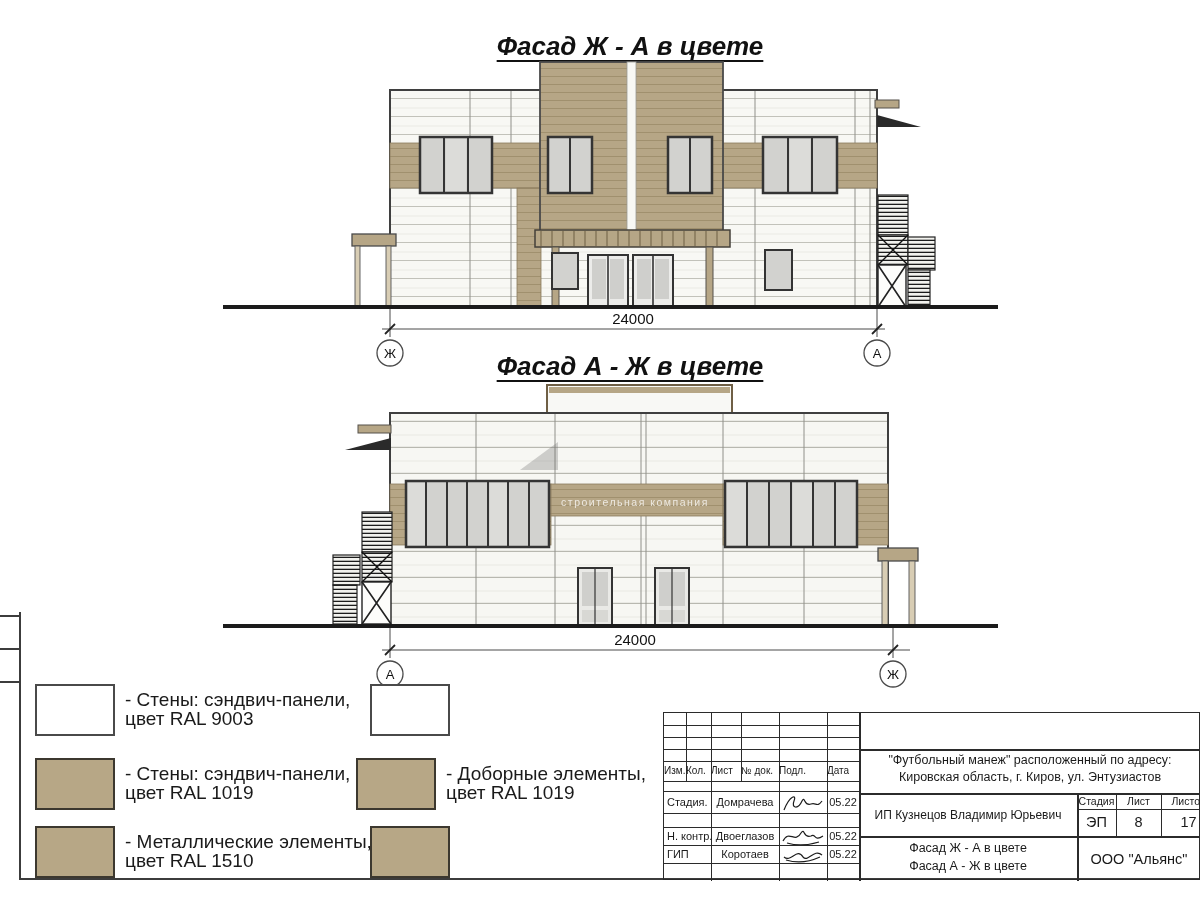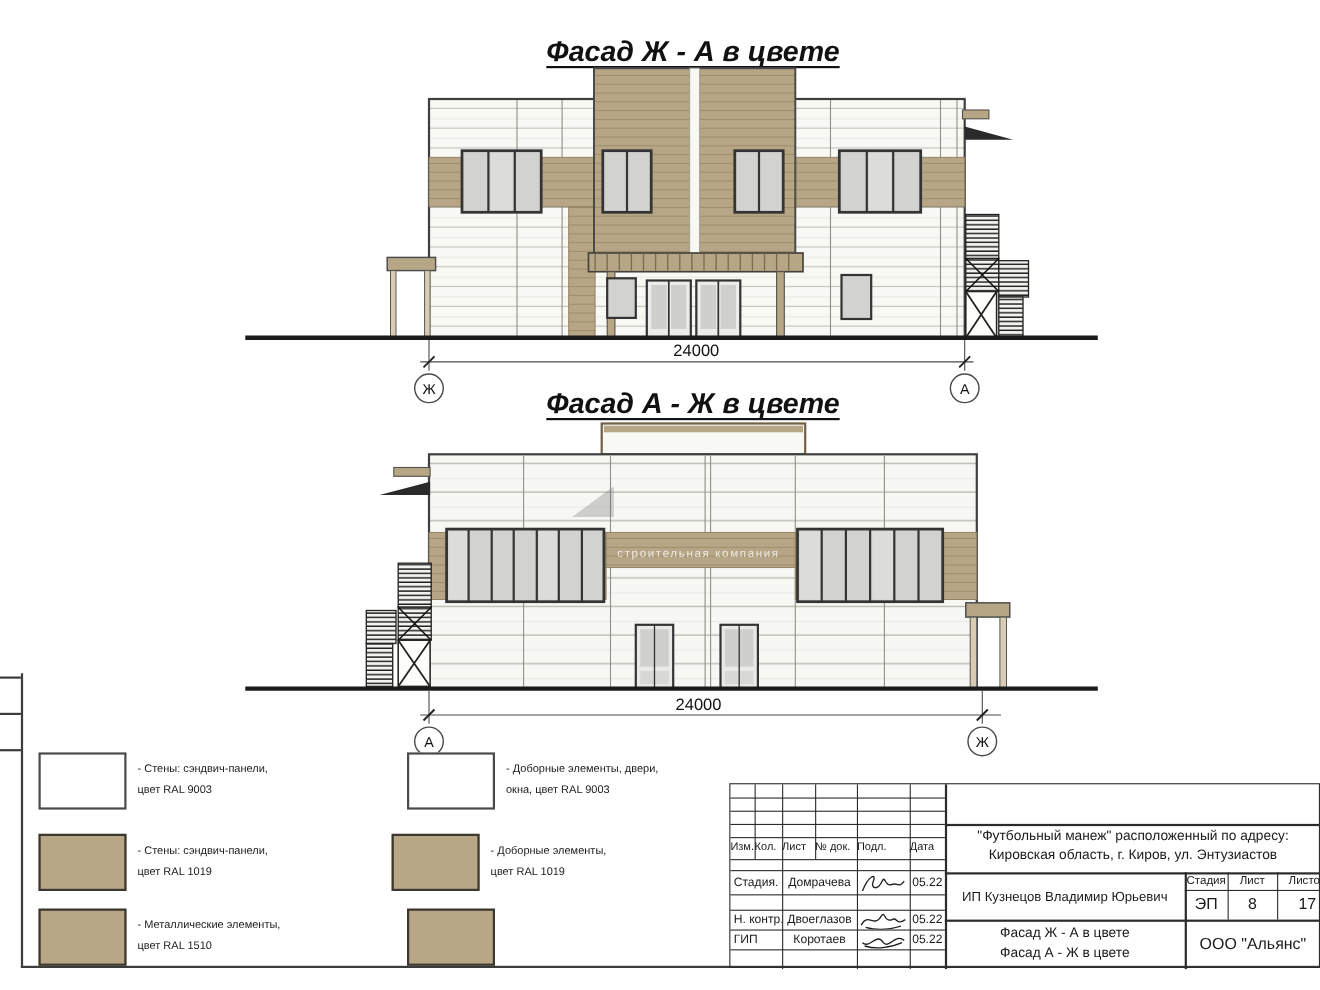--- a/index.html
+++ b/index.html
@@ -7,21 +7,21 @@
        font-family:"Liberation Sans",sans-serif;color:#1a1a1a}
   .ftitle{position:absolute;width:420px;text-align:center;font-style:italic;font-weight:bold;
           font-size:26px;color:#111;text-decoration:underline;text-underline-offset:5px}
   svg{position:absolute}
   svg text{font-family:"Liberation Sans",sans-serif}
   
   .legend-item{position:absolute;display:flex}
   .sw{width:80px;height:52px;margin-right:10px;flex:none;box-sizing:border-box}
   .sw.white{background:#ffffff;border:2px solid #4a4a4a}
   .sw.tan{background:#b7a786;border:2px solid #3c382f}
-  .ltxt{font-size:10px;line-height:19px;white-space:pre-line;padding-top:6px}
+  .ltxt{font-size:19px;line-height:19px;white-space:pre-line;padding-top:6px}
   .ltxt.single{padding-top:17px}
   
   .fr{position:absolute;background:#3c3c3c}
   
   .tblock{position:absolute;border:1.6px solid #2b2b2b;box-sizing:border-box}
   .tblock .vl{position:absolute;width:1px;background:#2b2b2b}
   .tblock .vl2{position:absolute;width:1.6px;background:#2b2b2b}
   .tblock .hl{position:absolute;height:1px;background:#2b2b2b}
   .tblock .hl2{position:absolute;height:1.6px;background:#2b2b2b}
   .tblock .hcell{position:absolute;top:48px;height:20px;line-height:20px;text-align:left;font-size:10px}
@@ -276,22 +276,20 @@
   <div class="ltxt">- Стены: сэндвич-панели,
 цвет RAL 1019</div>
 </div>
 <div class="legend-item" style="left:35px;top:826px">
   <div class="sw tan"></div>
   <div class="ltxt">- Металлические элементы,
 цвет RAL 1510</div>
 </div>
 <div class="legend-item" style="left:370px;top:684px">
   <div class="sw white"></div>
-  <div class="ltxt">- Доборные элементы, двери,
-окна, цвет RAL 9003</div>
 </div>
 <div class="legend-item" style="left:356px;top:758px">
   <div class="sw tan"></div>
   <div class="ltxt">- Доборные элементы,
 цвет RAL 1019</div>
 </div>
 <div class="legend-item" style="left:370px;top:826px">
   <div class="sw tan"></div>
 </div>
 

